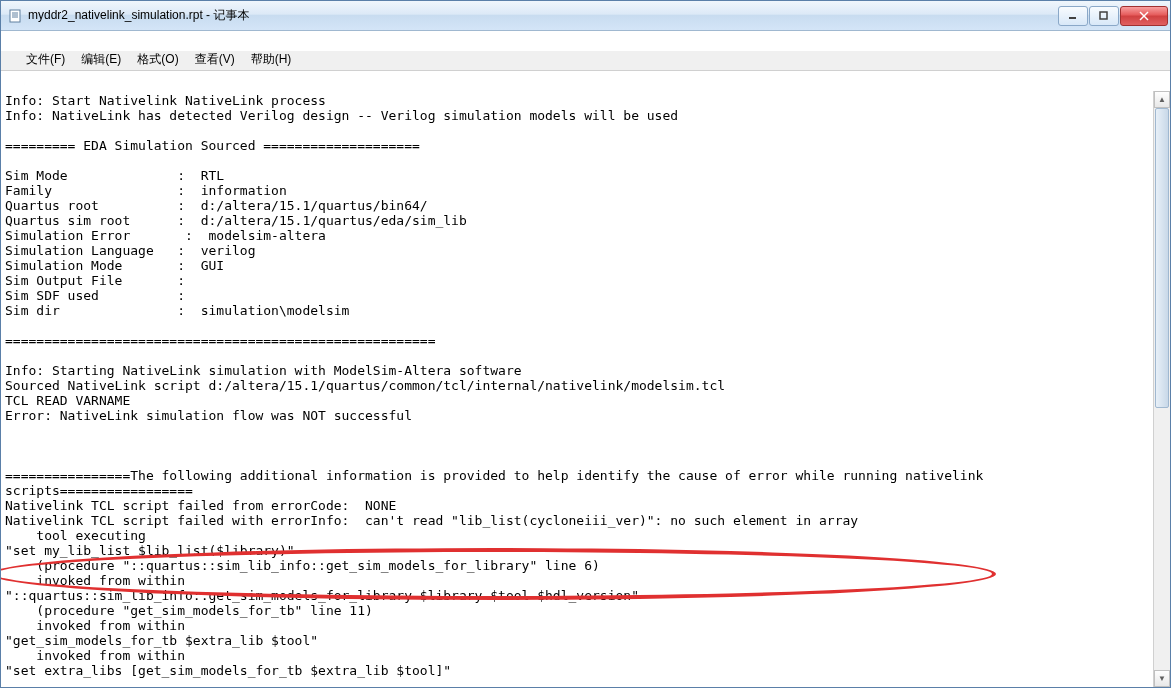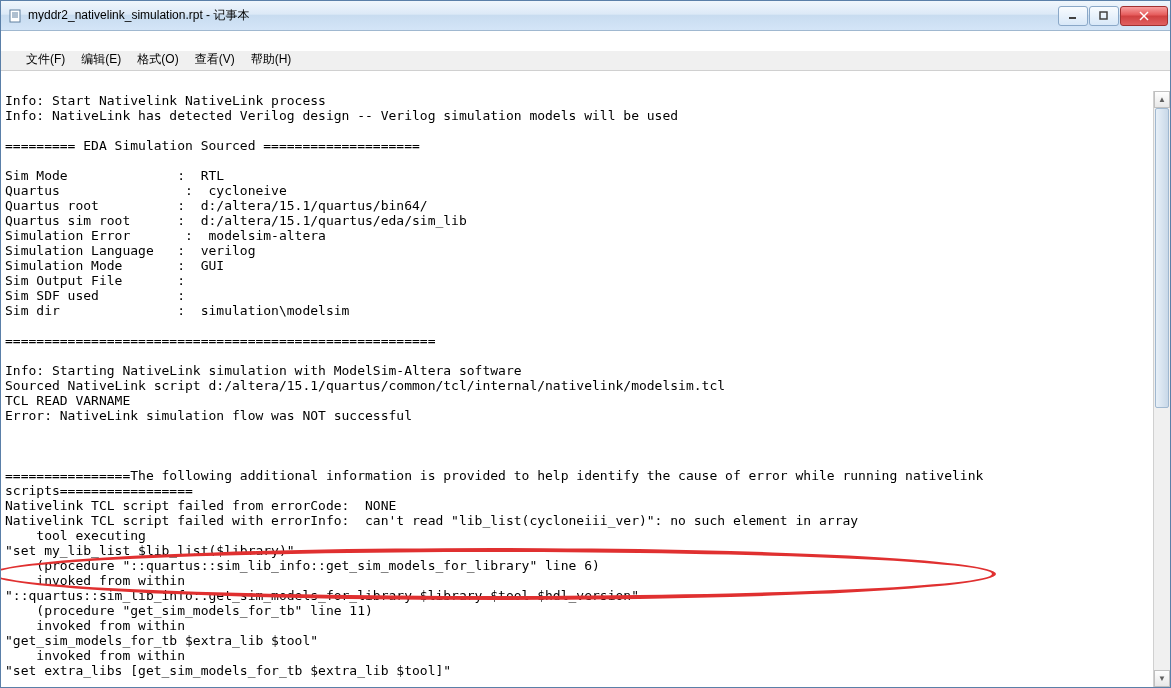--- a/index.html
+++ b/index.html
@@ -168,21 +168,21 @@
     <span class="menu-item">帮助(H)</span>
   </div>
 
   <div class="content-wrap">
     <div class="content"><span>Info: Start Nativelink NativeLink process</span>
 <span>Info: NativeLink has detected Verilog design -- Verilog simulation models will be used</span>
 <span></span>
 <span>========= EDA Simulation Sourced ====================</span>
 <span></span>
 <span>Sim Mode              :  RTL</span>
-<span>Quartus                :  cycloneive</span>
+<span>Family                :  information</span>
 <span>Quartus root          :  d:/altera/15.1/quartus/bin64/</span>
 <span>Quartus sim root      :  d:/altera/15.1/quartus/eda/sim_lib</span>
 <span>Simulation Error       :  modelsim-altera</span>
 <span>Simulation Language   :  verilog</span>
 <span>Simulation Mode       :  GUI</span>
 <span>Sim Output File       :  </span>
 <span>Sim SDF used          :  </span>
 <span>Sim dir               :  simulation\modelsim</span>
 <span></span>
 <span>=======================================================</span>

